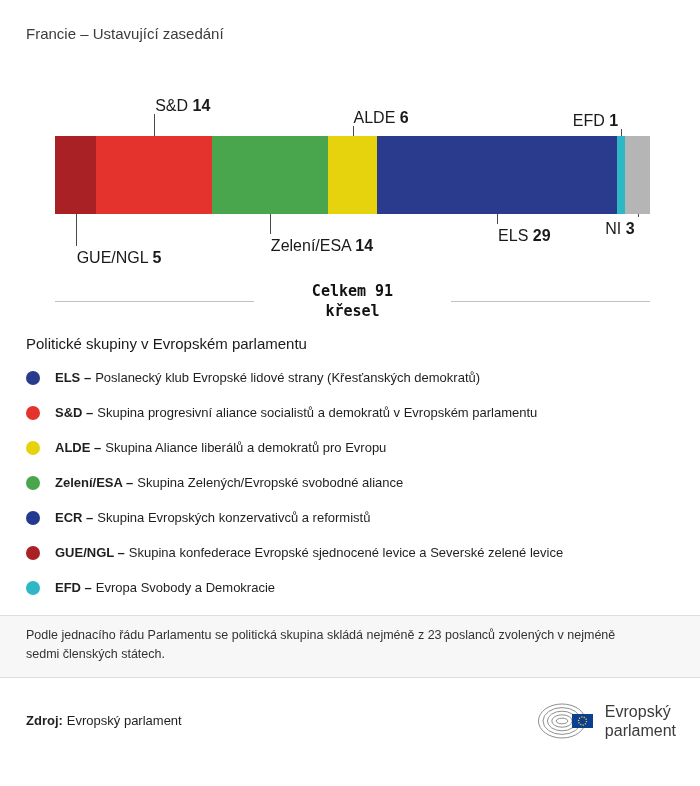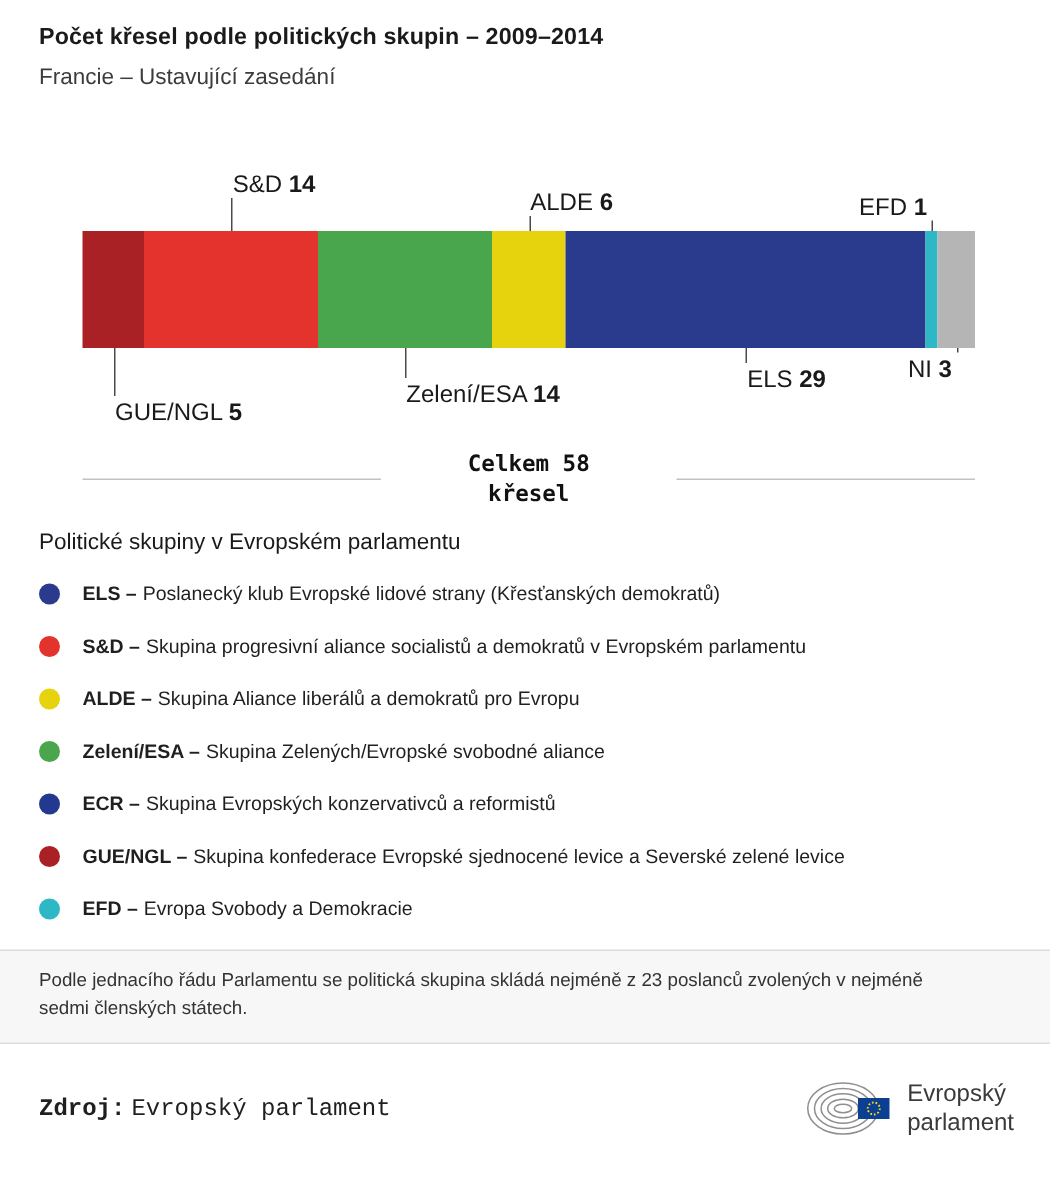--- a/index.html
+++ b/index.html
@@ -32,30 +32,29 @@
   .legend-text{font-size:13px;color:#1f1f1f;}
   .legend-text b{font-weight:bold;}
   .legend-text .desc{margin-left:4px;}
 
   .note-box{
     margin-top:16px;background:#f7f7f7;border-top:1px solid #ddd;border-bottom:1px solid #ddd;
     padding:10px 60px 12px 26px;font-size:12.5px;line-height:1.55;color:#333;
   }
 
   .footer{display:flex;align-items:center;justify-content:space-between;padding:22px 24px 0 26px;}
-  .source{font-size:16px;color:#1f1f1f;font-family:Liberation Mono, monospace;}
+  .source{font-size:13px;color:#1f1f1f;}
   .source b{font-weight:bold;margin-right:4px;}
   .logo{display:flex;align-items:center;}
   .logo-text{margin-left:10px;font-size:16px;line-height:1.2;color:#3a3a3a;}
 </style>
 </head>
 <body>
 
 <div class="header">
-  <div class="title">Počet křesel podle politických skupin – 2009–2014</div>
   <div class="subtitle">Francie – Ustavující zasedání</div>
 </div>
 
 <div class="chart-area">
   <div class="stacked-bar">
       <div class="bar-segment" title="GUE/NGL 5" style="width: 6.94444%; background-color: rgb(169, 33, 37);"></div>
       <div class="bar-segment" title="S&amp;D 14" style="width: 19.4444%; background-color: rgb(228, 51, 45);"></div>
       <div class="bar-segment" title="Zelení/ESA 14" style="width: 19.4444%; background-color: rgb(74, 166, 77);"></div>
       <div class="bar-segment" title="ALDE 6" style="width: 8.33333%; background-color: rgb(231, 211, 13);"></div>
       <div class="bar-segment" title="ELS 29" style="width: 40.2778%; background-color: rgb(42, 58, 140);"></div>
@@ -74,21 +73,21 @@
     <div class="callout-label" style="left: 74.3056%; margin-left: 1px; top: 133px; text-align: center;">ELS <b>29</b></div>
     <div class="callout-line" style="left: 95.1389%; height: 7px; top: 35px;"></div>
     <div class="callout-label" style="right: 4.86111%; margin-right: 3px; top: 18px;">EFD <b>1</b></div>
     <div class="callout-line" style="left: 97.9167%; height: 3px; top: 120px;"></div>
     <div class="callout-label" style="right: 2.08333%; margin-right: 3px; top: 126px;">NI <b>3</b></div>
   </div>
 
 <div class="total-row">
   <div class="total-rule"></div>
   <div class="total-label">
-    <div>Celkem 58</div>
+    <div>Celkem 91</div>
     <div>křesel</div>
   </div>
   <div class="total-rule"></div>
 </div>
 
 <div class="legend">
   <div class="legend-heading">Politické skupiny v Evropském parlamentu</div>
 
   <div class="legend-row">
     <span class="dot" style="background-color: rgb(42, 58, 140);"></span>

